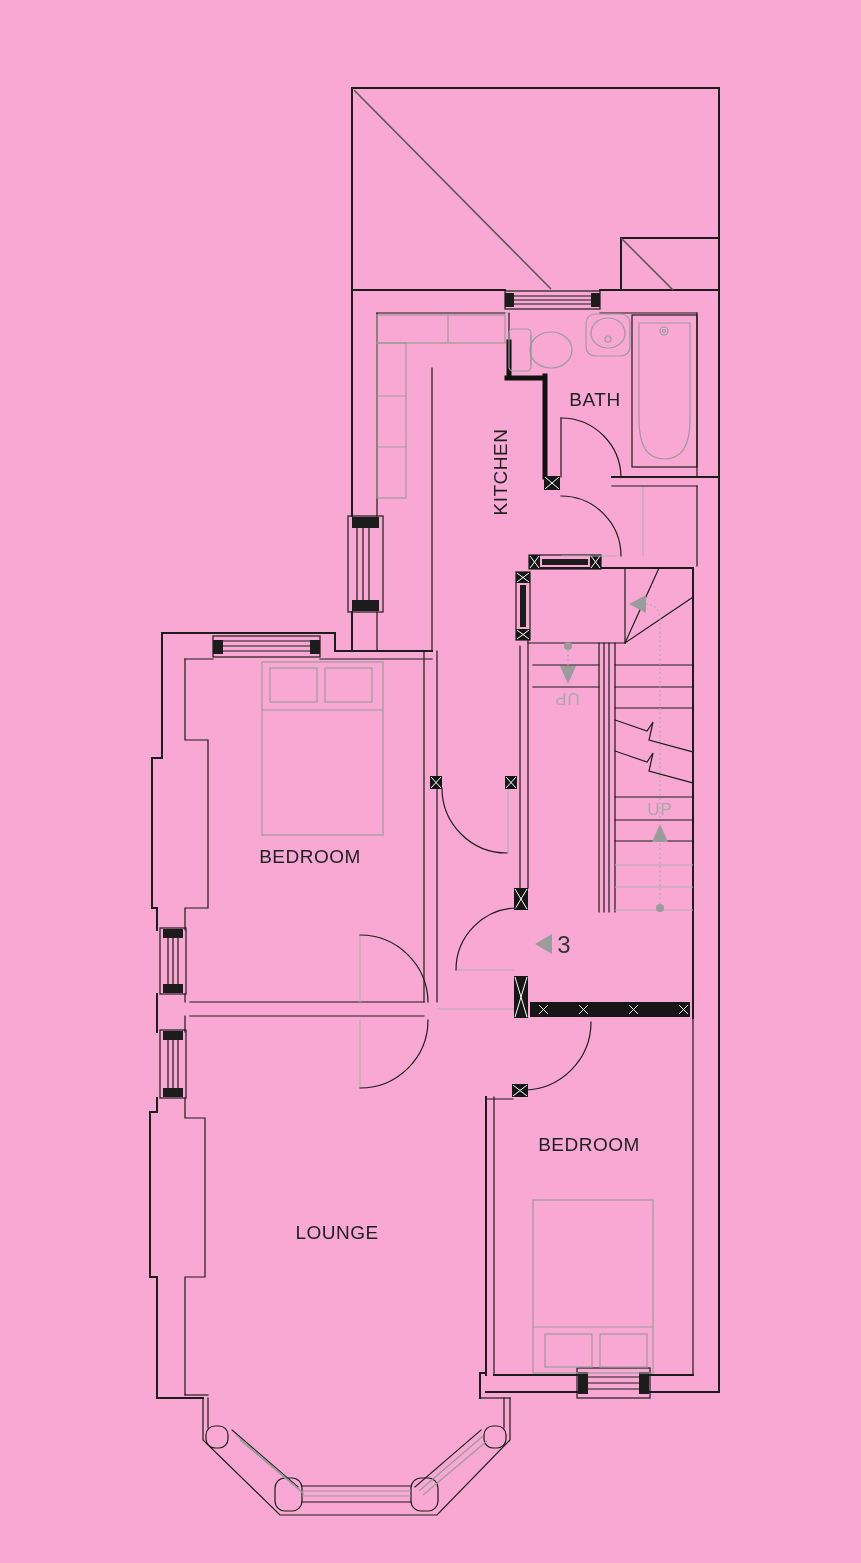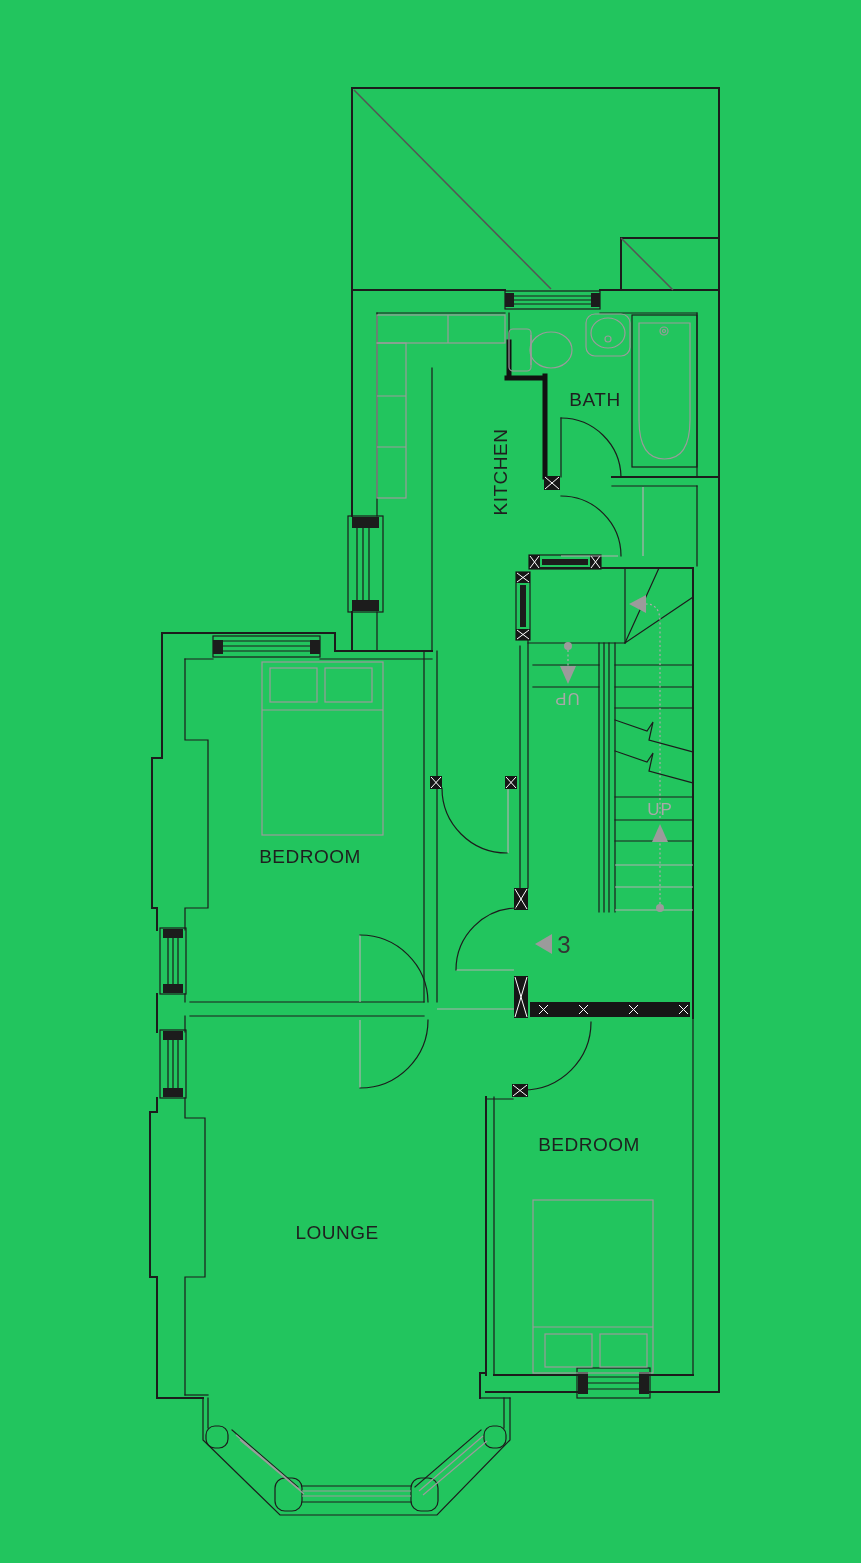--- a/index.html
+++ b/index.html
@@ -1,16 +1,16 @@
 <!DOCTYPE html>
 <html><head>
 <meta charset="utf-8">
 <style>
   html,body{margin:0;padding:0;background:#ffffff;}
-  .page{width:861px;height:1563px;position:relative;background:#22c55e;}
+  .page{width:861px;height:1563px;position:relative;background:#f9a8d4;}
   svg{display:block;}
   .w2{stroke:#1c1c1c;stroke-width:2;fill:none;stroke-linecap:square;}
   .w1{stroke:#1c1c1c;stroke-width:1.2;fill:none;stroke-linecap:square;}
   .thick{stroke:#111;stroke-width:5;fill:none;stroke-linecap:square;}
   .diag{stroke:#555;stroke-width:1.5;fill:none;}
   .fx{stroke:#9b9b9b;stroke-width:1.2;fill:none;}
   .gray{stroke:#b0b0b0;stroke-width:1.2;fill:none;}
   .guide{stroke:#ababab;stroke-width:1.2;fill:none;stroke-dasharray:2 2.5;}
   .arrow{fill:#9b9b9b;stroke:none;}
   .cap{fill:#1c1c1c;stroke:none;}

